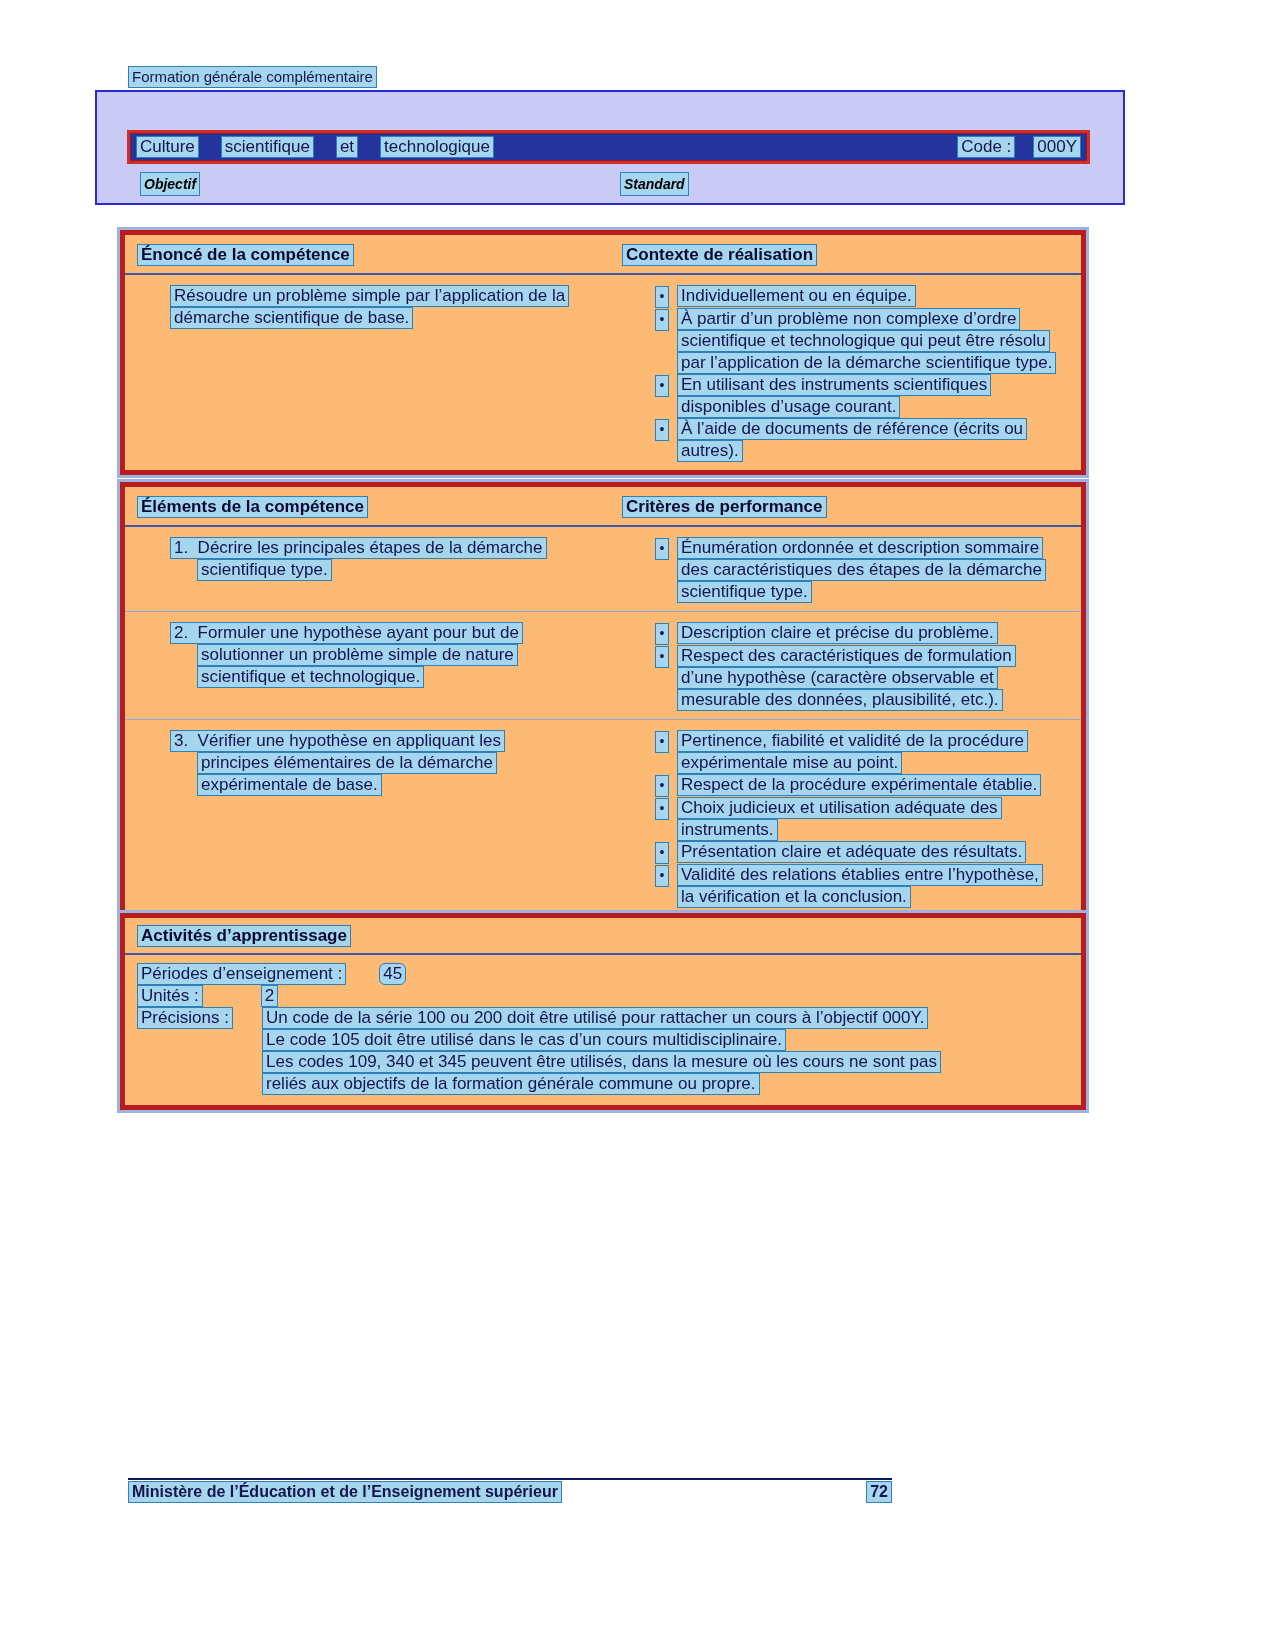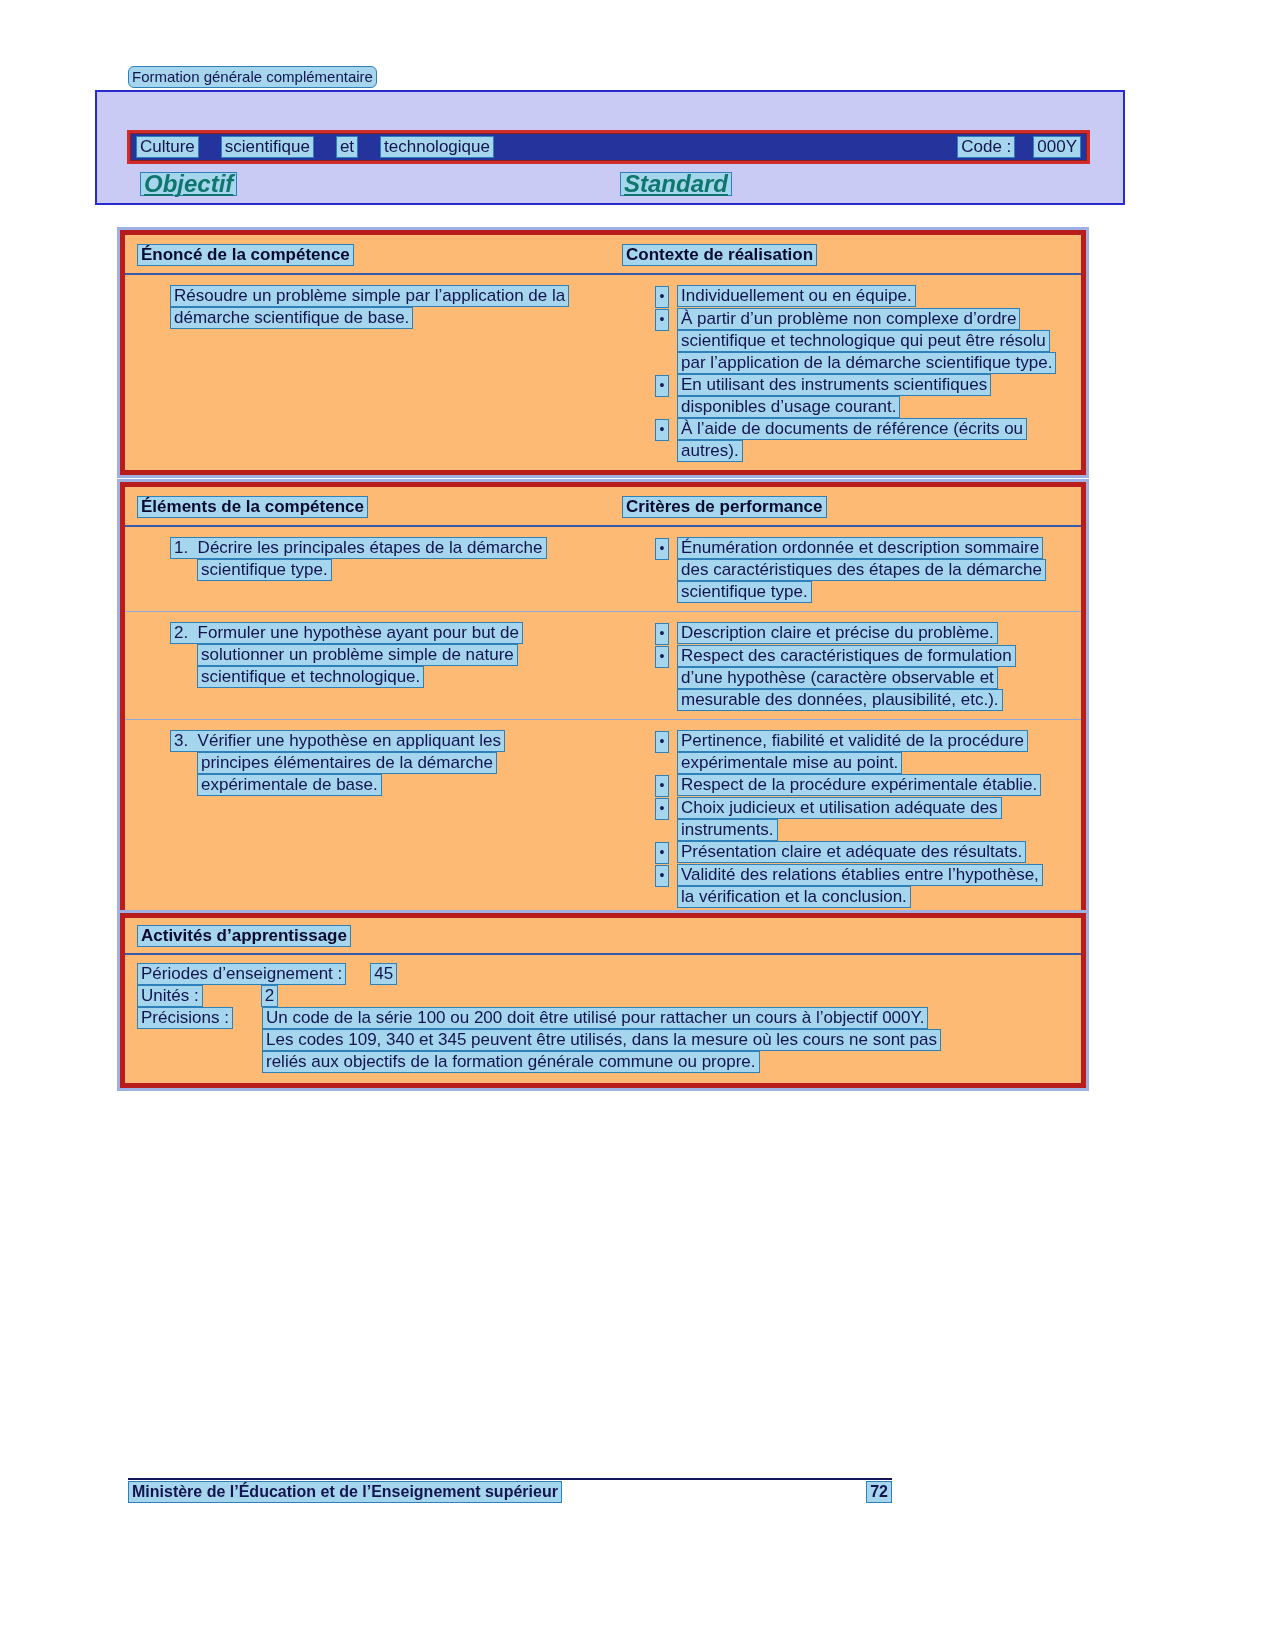--- a/index.html
+++ b/index.html
@@ -10,38 +10,38 @@
   
   .hl {
     display:inline-block; background:#a6d6ee; border:1px solid #2e80b8;
     color:#14144e; padding:0 3px; font-size:17px; line-height:20px;
     white-space:pre; vertical-align:top;
   }
   .line { line-height:22px; height:22px; }
   .indent { margin-left:27px; }
 
   .top-label { position:absolute; left:128px; top:66px; }
-  .top-label .hl { font-size:15px;border-radius:6px; }
+  .top-label .hl { font-size:15px; }
 
   
   .banner {
     position:absolute; left:95px; top:90px; width:1026px; height:111px;
     background:#c9cbf4; border:2px solid #2a2ad0;
   }
   .title-bar {
     position:absolute; left:30px; top:38px; width:945px; height:28px;
     background:#24349c; border:3px solid #d02c2c;
     box-shadow: inset 0 0 0 1px #8a1f1f;
     display:flex; justify-content:space-between; align-items:center; padding:0 6px;
   }
   .title-words { display:flex; gap:22px; }
   .code-group { display:flex; gap:18px; }
   .heading-hl {
-    font-weight:bold; font-style:italic; text-decoration:underline;
-    font-size:24px; line-height:22px; color:#0f766e;
+    font-weight:bold; font-style:italic; 
+    font-size:14px; line-height:22px; color:#000000;
   }
   .objectif { position:absolute; left:43px; bottom:7px; }
   .standard { position:absolute; left:523px; bottom:7px; }
 
   
   .tbl {
     position:absolute; left:120px; width:956px; background:#fdba74;
     border:5px solid #b91c1c; outline:3px solid #9db1e4; outline-offset:0px;
   }
   .tbl1 { top:230px; }
@@ -63,21 +63,21 @@
     color:#17175a; margin:1px 8px 0 0; font-size:14px;
   }
   .bullet::before { content:"\2022"; }
   .blines { flex:1; }
 
   
   .thead3 { border-bottom:2px solid #3a58ac; padding:7px 12px 6px 12px; }
   .thead3 .hl { font-weight:bold; color:#0a0a30; }
   .t3body { padding:8px 12px 10px 12px; }
   .row-flex { display:flex; }
-  .val45 { margin-left:24px; }
+  .val45 { margin-left:33px;border-radius:6px; }
   .val2  { margin-left:58px; }
   .prec { display:flex; align-items:flex-start; }
   .prec-label { width:125px; flex:0 0 125px; }
   .prec-lines { flex:1; }
 
   
   .footer {
     position:absolute; left:128px; top:1478px; width:764px;
     border-top:2px solid #15155a; padding-top:1px;
     display:flex; justify-content:space-between;
@@ -264,20 +264,21 @@
       <div class="line row-flex">
         <span class="hl">Unités :</span>
         <span class="hl val2">2</span>
       </div>
       <div class="prec">
         <div class="prec-label">
           <span class="hl">Précisions :</span>
         </div>
         <div class="prec-lines">
           <div class="line"><span class="hl">Un code de la série 100 ou 200 doit être utilisé pour rattacher un cours à l’objectif 000Y.</span></div>
+          <div class="line"><span class="hl">Le code 105 doit être utilisé dans le cas d’un cours multidisciplinaire.</span></div>
           <div class="line"><span class="hl">Les codes 109, 340 et 345 peuvent être utilisés, dans la mesure où les cours ne sont pas</span></div>
           <div class="line"><span class="hl">reliés aux objectifs de la formation générale commune ou propre.</span></div>
         </div>
       </div>
     </div>
   </div>
 
   <div class="footer">
     <span class="hl">Ministère de l’Éducation et de l’Enseignement supérieur</span>
     <span class="hl">72</span>

